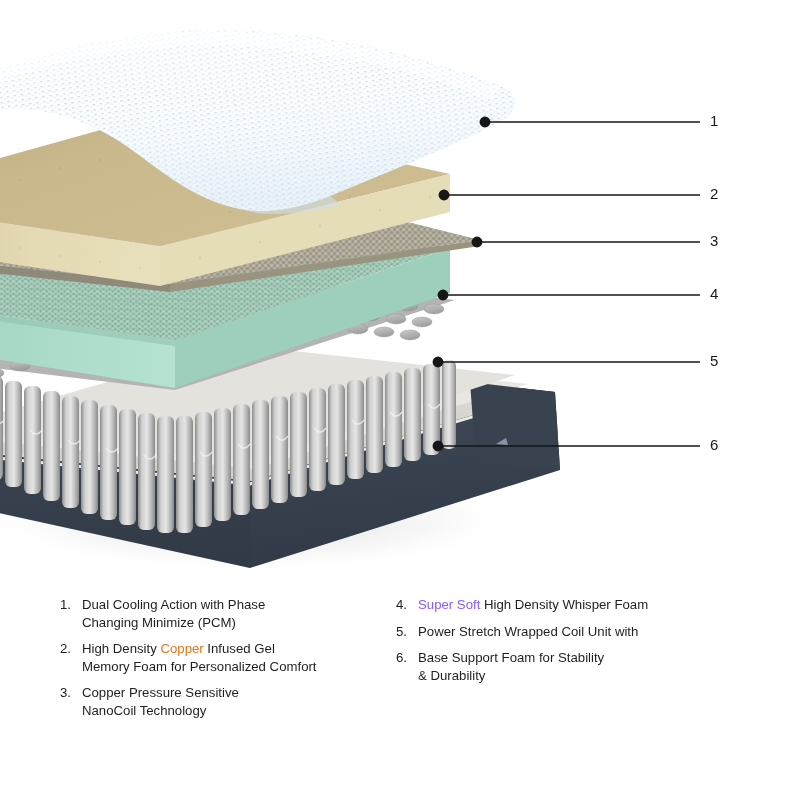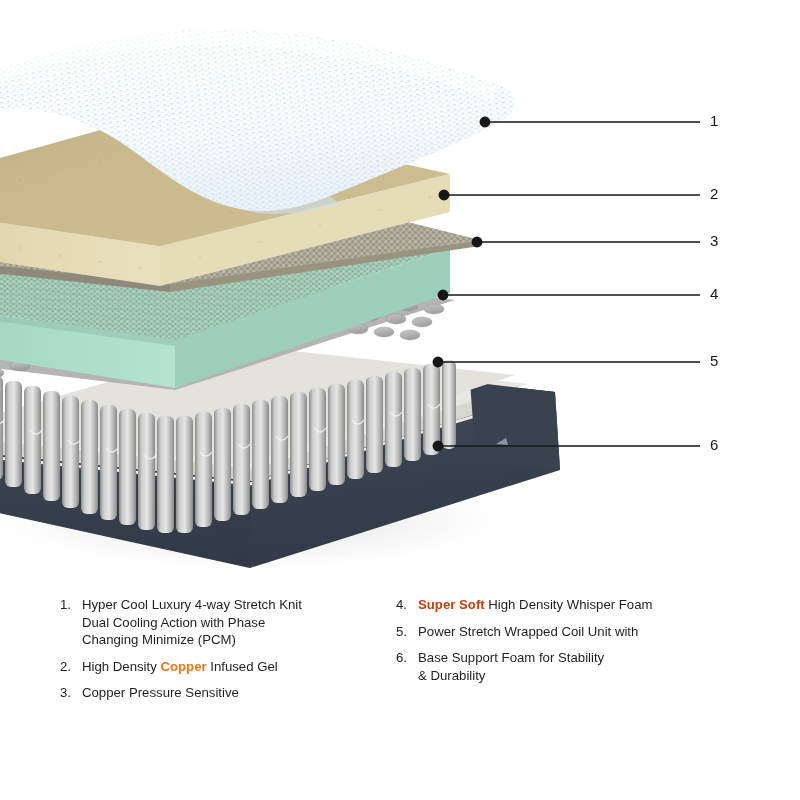--- a/index.html
+++ b/index.html
@@ -49,22 +49,22 @@
   }
   .item .num{
     position:absolute;left:0;top:0;
     width:18px;
     text-align:left;
     font-size:13.2px;
     line-height:17.6px;
     color:#1f1f1f;
   }
   .item .txt{display:block;}
-  .hl-copper{color:#e2791b;font-weight:700;}
-  .hl-bold{font-weight:700;color:#c2410c;text-align:center;}
+  .hl-copper{color:#e2791b;font-weight:400;}
+  .hl-bold{font-weight:400;color:#8b5cf6;text-align:center;}
 </style>
 </head>
 <body>
 
 <div id="diagram">
   <svg width="800" height="590" viewBox="0 0 800 590" xmlns="http://www.w3.org/2000/svg">
     <defs>
 
       <pattern id="knitPat" width="7" height="5" patternUnits="userSpaceOnUse" patternTransform="rotate(-8)">
         <rect width="7" height="5" fill="#ffffff"></rect>
@@ -411,31 +411,32 @@
   <div class="callout-num" style="left:710px;top:233px;">3</div>
   <div class="callout-num" style="left:710px;top:286px;">4</div>
   <div class="callout-num" style="left:710px;top:353px;">5</div>
   <div class="callout-num" style="left:710px;top:437px;">6</div>
 </div>
 
 <div id="legend">
   <div class="col left" id="col-left">
       <div class="item">
         <span class="num">1.</span>
-        <span class="txt"><span>Hyper Cool Luxury 4-way Stretch Knit</span></span>
         <span class="txt"><span>Dual Cooling Action with Phase</span></span>
         <span class="txt"><span>Changing Minimize (PCM)</span></span>
       </div>
       <div class="item">
         <span class="num">2.</span>
         <span class="txt"><span>High Density </span><span class="hl-copper">Copper</span><span> Infused Gel</span></span>
+        <span class="txt"><span>Memory Foam for Personalized Comfort</span></span>
       </div>
       <div class="item">
         <span class="num">3.</span>
         <span class="txt"><span>Copper Pressure Sensitive</span></span>
+        <span class="txt"><span>NanoCoil Technology</span></span>
       </div>
     </div>
   <div class="col right" id="col-right">
       <div class="item">
         <span class="num">4.</span>
         <span class="txt"><span class="hl-bold">Super Soft</span><span> High Density Whisper Foam</span></span>
       </div>
       <div class="item">
         <span class="num">5.</span>
         <span class="txt"><span>Power Stretch Wrapped Coil Unit with</span></span>

